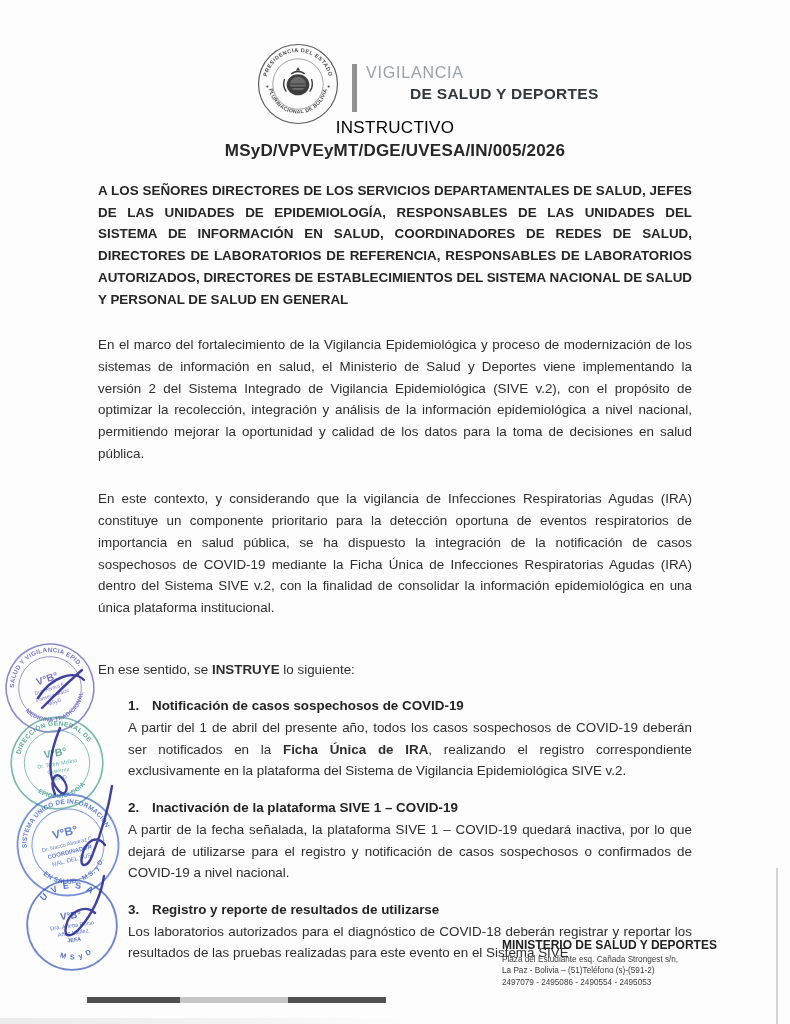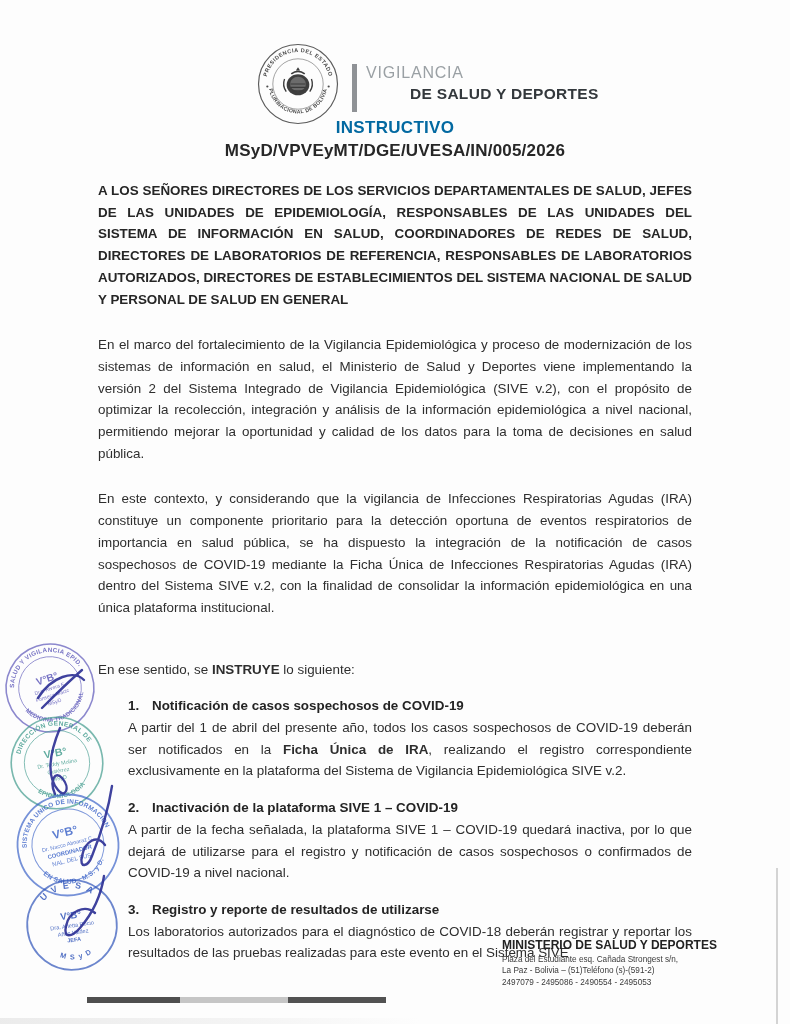--- a/index.html
+++ b/index.html
@@ -16,21 +16,21 @@
   .header{position:absolute;left:0;top:40px;width:790px;height:100px;}
   .seal{position:absolute;left:256px;top:2px;width:84px;height:84px;}
   .seal svg{width:100%;height:100%;}
   .hdr-sep{position:absolute;left:352px;top:24px;width:5px;height:48px;background:#8f9296;}
   .hdr-text{position:absolute;left:366px;top:24px;line-height:1.1;}
   .hdr-text .l1{font-size:16px;color:#9aa0a4;letter-spacing:.8px;}
   .hdr-text .l2{font-size:15.5px;font-weight:700;color:#33383c;letter-spacing:.3px;margin-top:3px;margin-left:44px;}
 
   
   .title-block{position:absolute;left:0;top:118px;width:790px;text-align:center;}
-  .title-block .t1{font-size:17px;font-weight:700;color:#0369a1;letter-spacing:.3px;}
+  .title-block .t1{font-size:17px;font-weight:400;color:#000000;letter-spacing:.3px;}
   .title-block .t2{font-size:17px;font-weight:700;color:#272727;margin-top:3px;letter-spacing:.2px;}
 
   
   .doc{position:absolute;left:98px;top:180px;width:594px;font-size:13.4px;line-height:21.7px;text-align:justify;}
   .addressee{font-weight:700;color:#262626;}
   .para{margin-top:24px;}
   .instruye{margin-top:40px;text-align:left;}
   .b{font-weight:700;}
   .items{margin-top:12px;}
   .item{margin-left:30px;margin-top:15px;}

